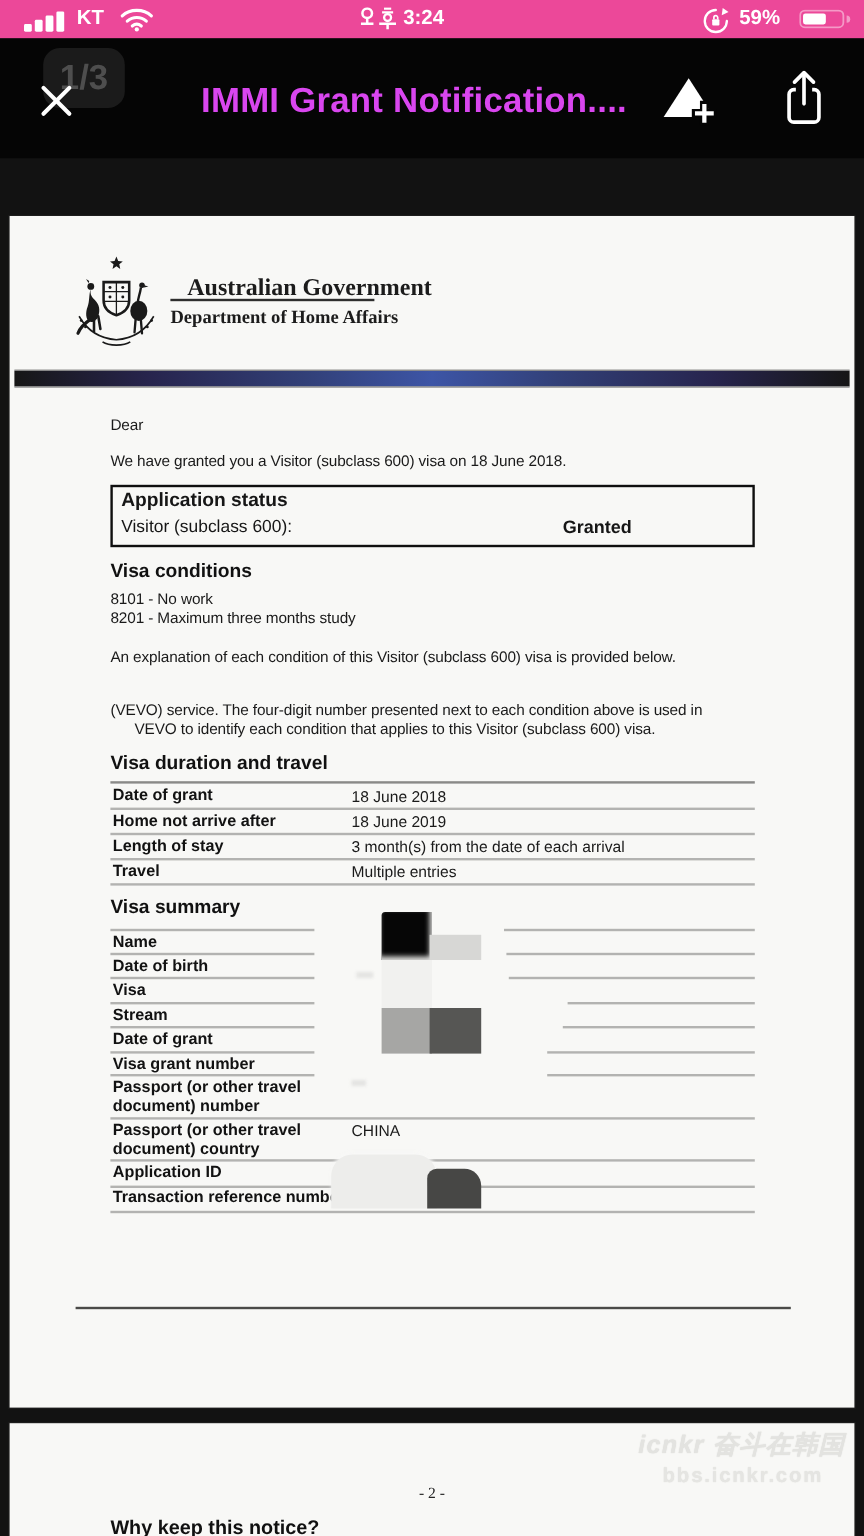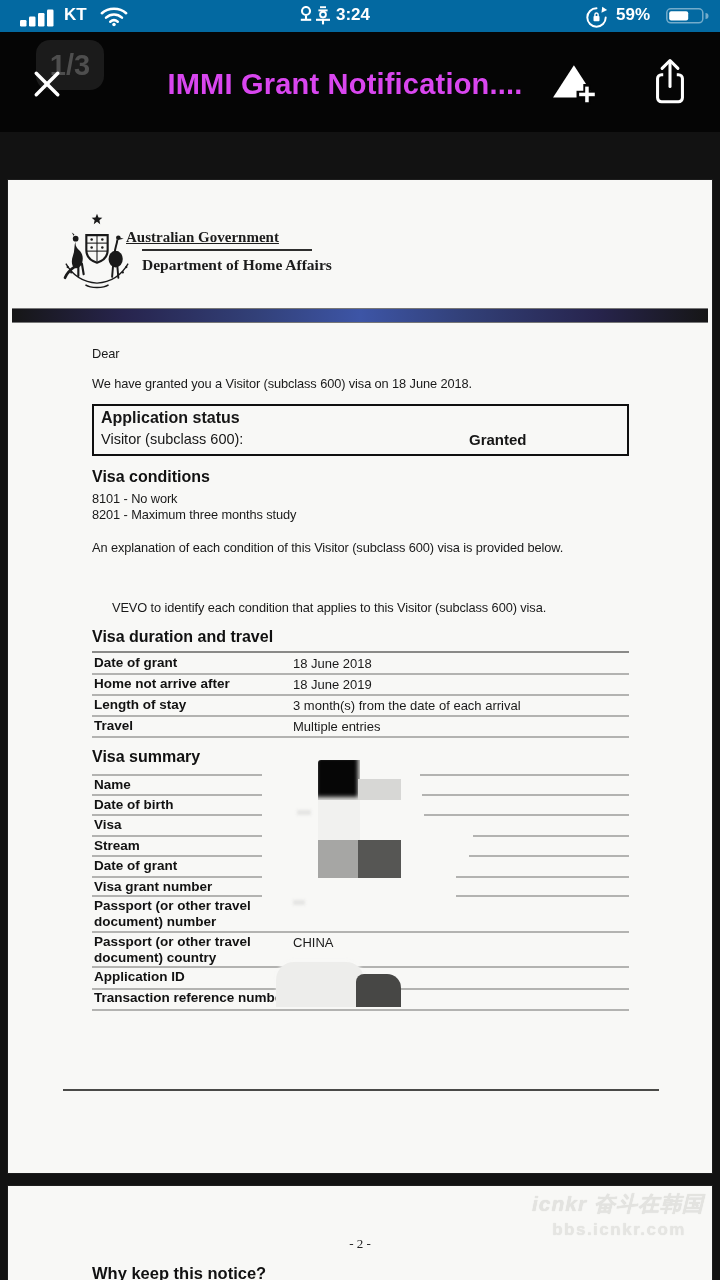--- a/index.html
+++ b/index.html
@@ -1,20 +1,20 @@
 <!DOCTYPE html>
 <html><head>
 <meta charset="utf-8">
 <style>
   html,body{margin:0;padding:0;background:#000;}
   #screen{position:relative;width:720px;height:1280px;background:#101010;overflow:hidden;
           font-family:"Liberation Sans",sans-serif;}
   .abs{position:absolute;}
   
-  #statusbar{position:absolute;left:0;top:0;width:720px;height:32px;background:#0369a1;color:#fff;}
+  #statusbar{position:absolute;left:0;top:0;width:720px;height:32px;background:#ec4899;color:#fff;}
   .sb-text{font-weight:bold;font-size:17px;color:#fff;}
   
   #navbar{position:absolute;left:0;top:32px;width:720px;height:100px;background:#050505;}
   #page-badge{position:absolute;left:36px;top:8px;width:68px;height:50px;background:#1b1b1b;
               border-radius:14px;color:#4e4e4e;font-size:29px;font-weight:bold;
               display:flex;align-items:center;justify-content:center;}
   #nav-title{position:absolute;left:160px;top:36px;width:370px;text-align:center;color:#d946ef;
              font-size:29px;font-weight:700;letter-spacing:.2px;white-space:nowrap;}
   .navbtn{position:absolute;background:none;border:none;padding:0;cursor:pointer;}
   
@@ -153,39 +153,40 @@
         <line x1="63" y1="61" x2="62" y2="73" stroke="#1a1a1a" stroke-width="2.2" stroke-linecap="round"></line>
         <line x1="68" y1="62" x2="69" y2="74" stroke="#1a1a1a" stroke-width="2.2" stroke-linecap="round"></line>
 
         <path d="M10,58 C18,72 30,79 45,80 C60,79 72,72 80,58" stroke="#1a1a1a" stroke-width="1.5" fill="none"></path>
         <circle cx="12" cy="62" r="1.3" fill="#1a1a1a"></circle>
           <circle cx="16" cy="68" r="1.3" fill="#1a1a1a"></circle>
         <circle cx="78" cy="62" r="1.3" fill="#1a1a1a"></circle>
           <circle cx="74" cy="68" r="1.3" fill="#1a1a1a"></circle>
         <path d="M32,82 C38,86 52,86 58,82" stroke="#1a1a1a" stroke-width="1.6" fill="none"></path>
       </svg>
-      <div class="abs serif-b" style="left:118px;top:49px;font-size:15px;white-space:nowrap;text-decoration:underline;">Australian Government</div>
+      <div class="abs serif-b" style="left:148px;top:49px;font-size:20px;white-space:nowrap;">Australian Government</div>
       <div class="abs" style="left:134px;top:69px;width:170px;height:1.5px;background:#2e2e2e;"></div>
       <div class="abs serif-b" style="left:134px;top:76px;font-size:15.5px;white-space:nowrap;">Department of Home Affairs</div>
 
       <div id="banner"></div>
 
       <div class="abs body-t" style="left:84px;top:166px;">Dear</div>
       <div class="abs body-t" style="left:84px;top:196px;">We have granted you a Visitor (subclass 600) visa on 18 June 2018.</div>
 
       <div id="status-box">
         <div class="abs" style="left:7px;top:3px;font-weight:bold;font-size:16px;">Application status</div>
         <div class="abs" style="left:7px;top:25px;font-size:14.5px;">Visitor (subclass 600):</div>
         <div class="abs" style="left:375px;top:25px;font-weight:bold;font-size:15px;">Granted</div>
       </div>
 
       <div class="abs h-bold" style="left:84px;top:288px;">Visa conditions</div>
       <div class="abs body-t" style="left:84px;top:311px;">8101 - No work</div>
       <div class="abs body-t" style="left:84px;top:327px;">8201 - Maximum three months study</div>
       <div class="abs body-t" style="left:84px;top:360px;">An explanation of each condition of this Visitor (subclass 600) visa is provided below.</div>
+      <div class="abs body-t" style="left:84px;top:404px;">(VEVO) service. The four-digit number presented next to each condition above is used in</div>
       <div class="abs body-t" style="left:84px;top:420px;margin-left:20px;">VEVO to identify each condition that applies to this Visitor (subclass 600) visa.</div>
 
       <div class="abs h-bold" style="left:84px;top:448px;">Visa duration and travel</div>
       <div class="hline-dark" style="left:84px;top:471px;width:537px;"></div>
       <div class="hline" style="left:84px;top:493px;width:537px;"></div>
       <div class="hline" style="left:84px;top:514px;width:537px;"></div>
       <div class="hline" style="left:84px;top:535px;width:537px;"></div>
       <div class="hline" style="left:84px;top:556px;width:537px;"></div>
       <div class="abs lbl" style="left:86px;top:475px;">Date of grant</div>
       <div class="abs val" style="left:285px;top:476px;">18 June 2018</div>

